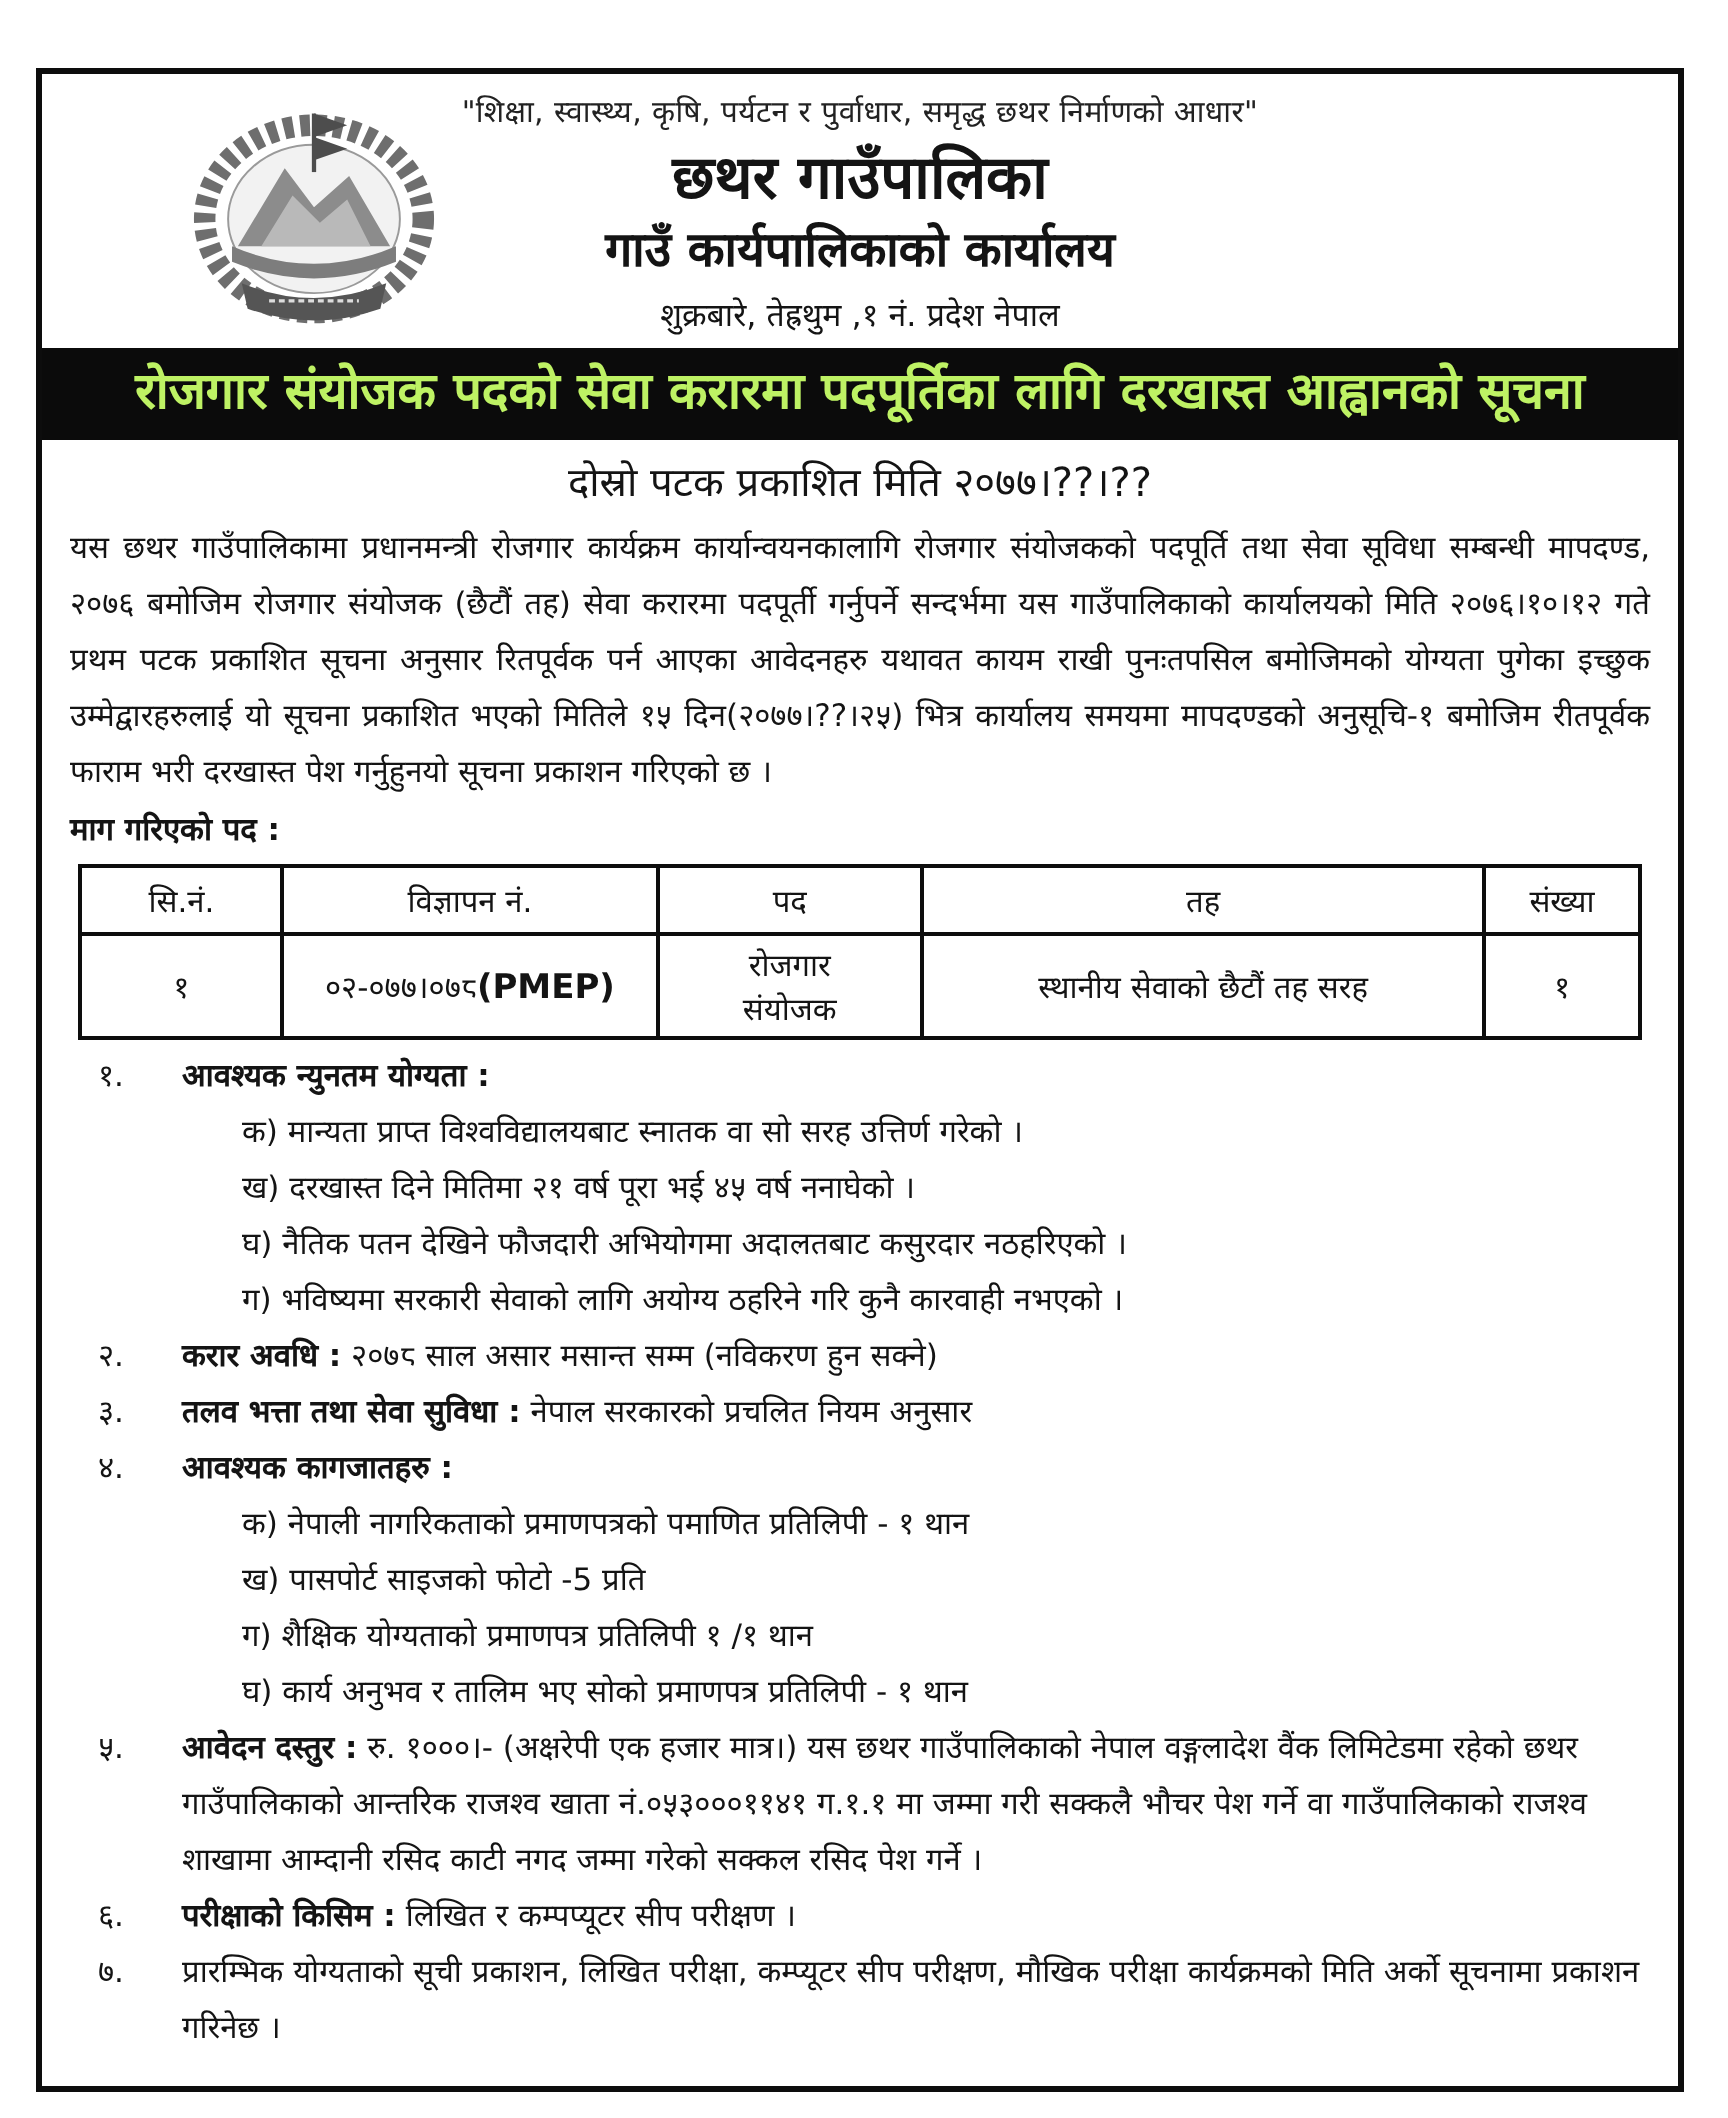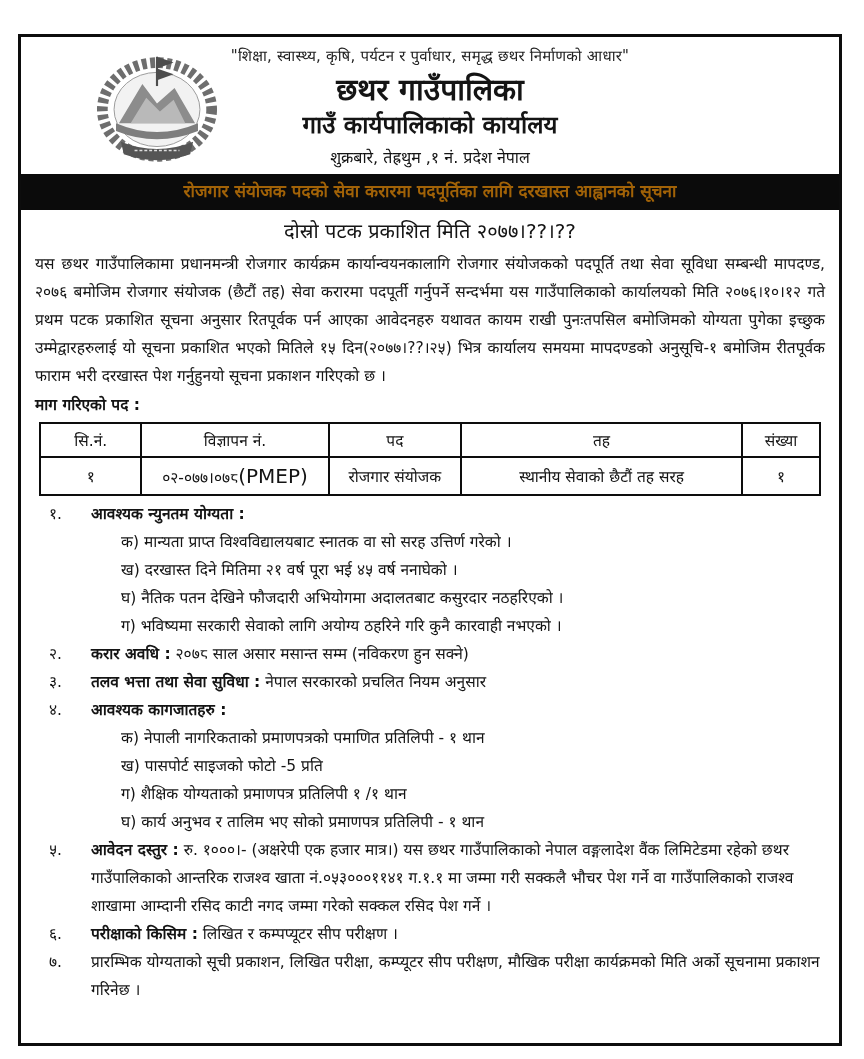--- a/index.html
+++ b/index.html
@@ -8,33 +8,33 @@
   .frame{position:absolute;left:18px;top:34px;width:824px;height:1012px;border:3px solid #0d0d0d;
          box-sizing:border-box;background:#fff;}
   
   .hdr{position:relative;text-align:center;padding:8px 10px 6px 10px;}
   .emblem{position:absolute;left:62px;top:10px;width:148px;height:122px;}
   .quote{font-size:15px;color:#222;letter-spacing:.2px;}
   .muni{font-size:30px;font-weight:bold;margin-top:8px;line-height:1.15;}
   .office{font-size:24px;font-weight:bold;margin-top:4px;line-height:1.15;}
   .addr{font-size:16px;margin-top:7px;}
   
-  .banner{background:#0b0b0b;color:#a16207;text-align:center;font-weight:bold;
-          font-size:17px;padding:7px 4px 9px 4px;line-height:1.2;}
+  .banner{background:#0b0b0b;color:#bef264;text-align:center;font-weight:bold;
+          font-size:25px;padding:7px 4px 9px 4px;line-height:1.2;}
   
   .body{padding:4px 12px 0 12px;font-size:15.5px;}
   .pubdate{text-align:center;font-size:20px;padding:3px 0 4px 0;}
   .intro{text-align:justify;line-height:28px;margin:2px 2px 0 2px;}
   .demand{font-weight:bold;line-height:28px;margin:1px 2px;}
   table.pos{border-collapse:collapse;width:782px;margin:3px auto 4px auto;
             border:2.5px solid #0d0d0d;font-size:15.5px;}
-  table.pos th,table.pos td{border:2px solid #0d0d0d;text-align:center;padding:3px 4px;font-weight:normal;}
+  table.pos th,table.pos td{border:2px solid #0d0d0d;text-align:center;padding:3px 20px;font-weight:normal;}
   table.pos th{height:26px;} table.pos td{height:30px;}
   .c0{width:13%}.c1{width:24%}.c2{width:17%}.c3{width:36%}.c4{width:10%}
-  .latin-bold{font-weight:normal;font-size:20px;margin-top:22px;}
+  .latin-bold{font-weight:bold;font-size:17px;margin-top:22px;}
   
   .list{margin:2px 2px 0 2px;}
   .item{display:flex;line-height:28px;}
   .item-num{flex:0 0 56px;padding-left:14px;box-sizing:border-box;}
   .item-body{flex:1;padding-right:4px;text-align:left;}
   .lead{font-weight:bold;}
   .subs{margin-left:30px;}
   .sub{line-height:28px;}
 </style>
 </head>

